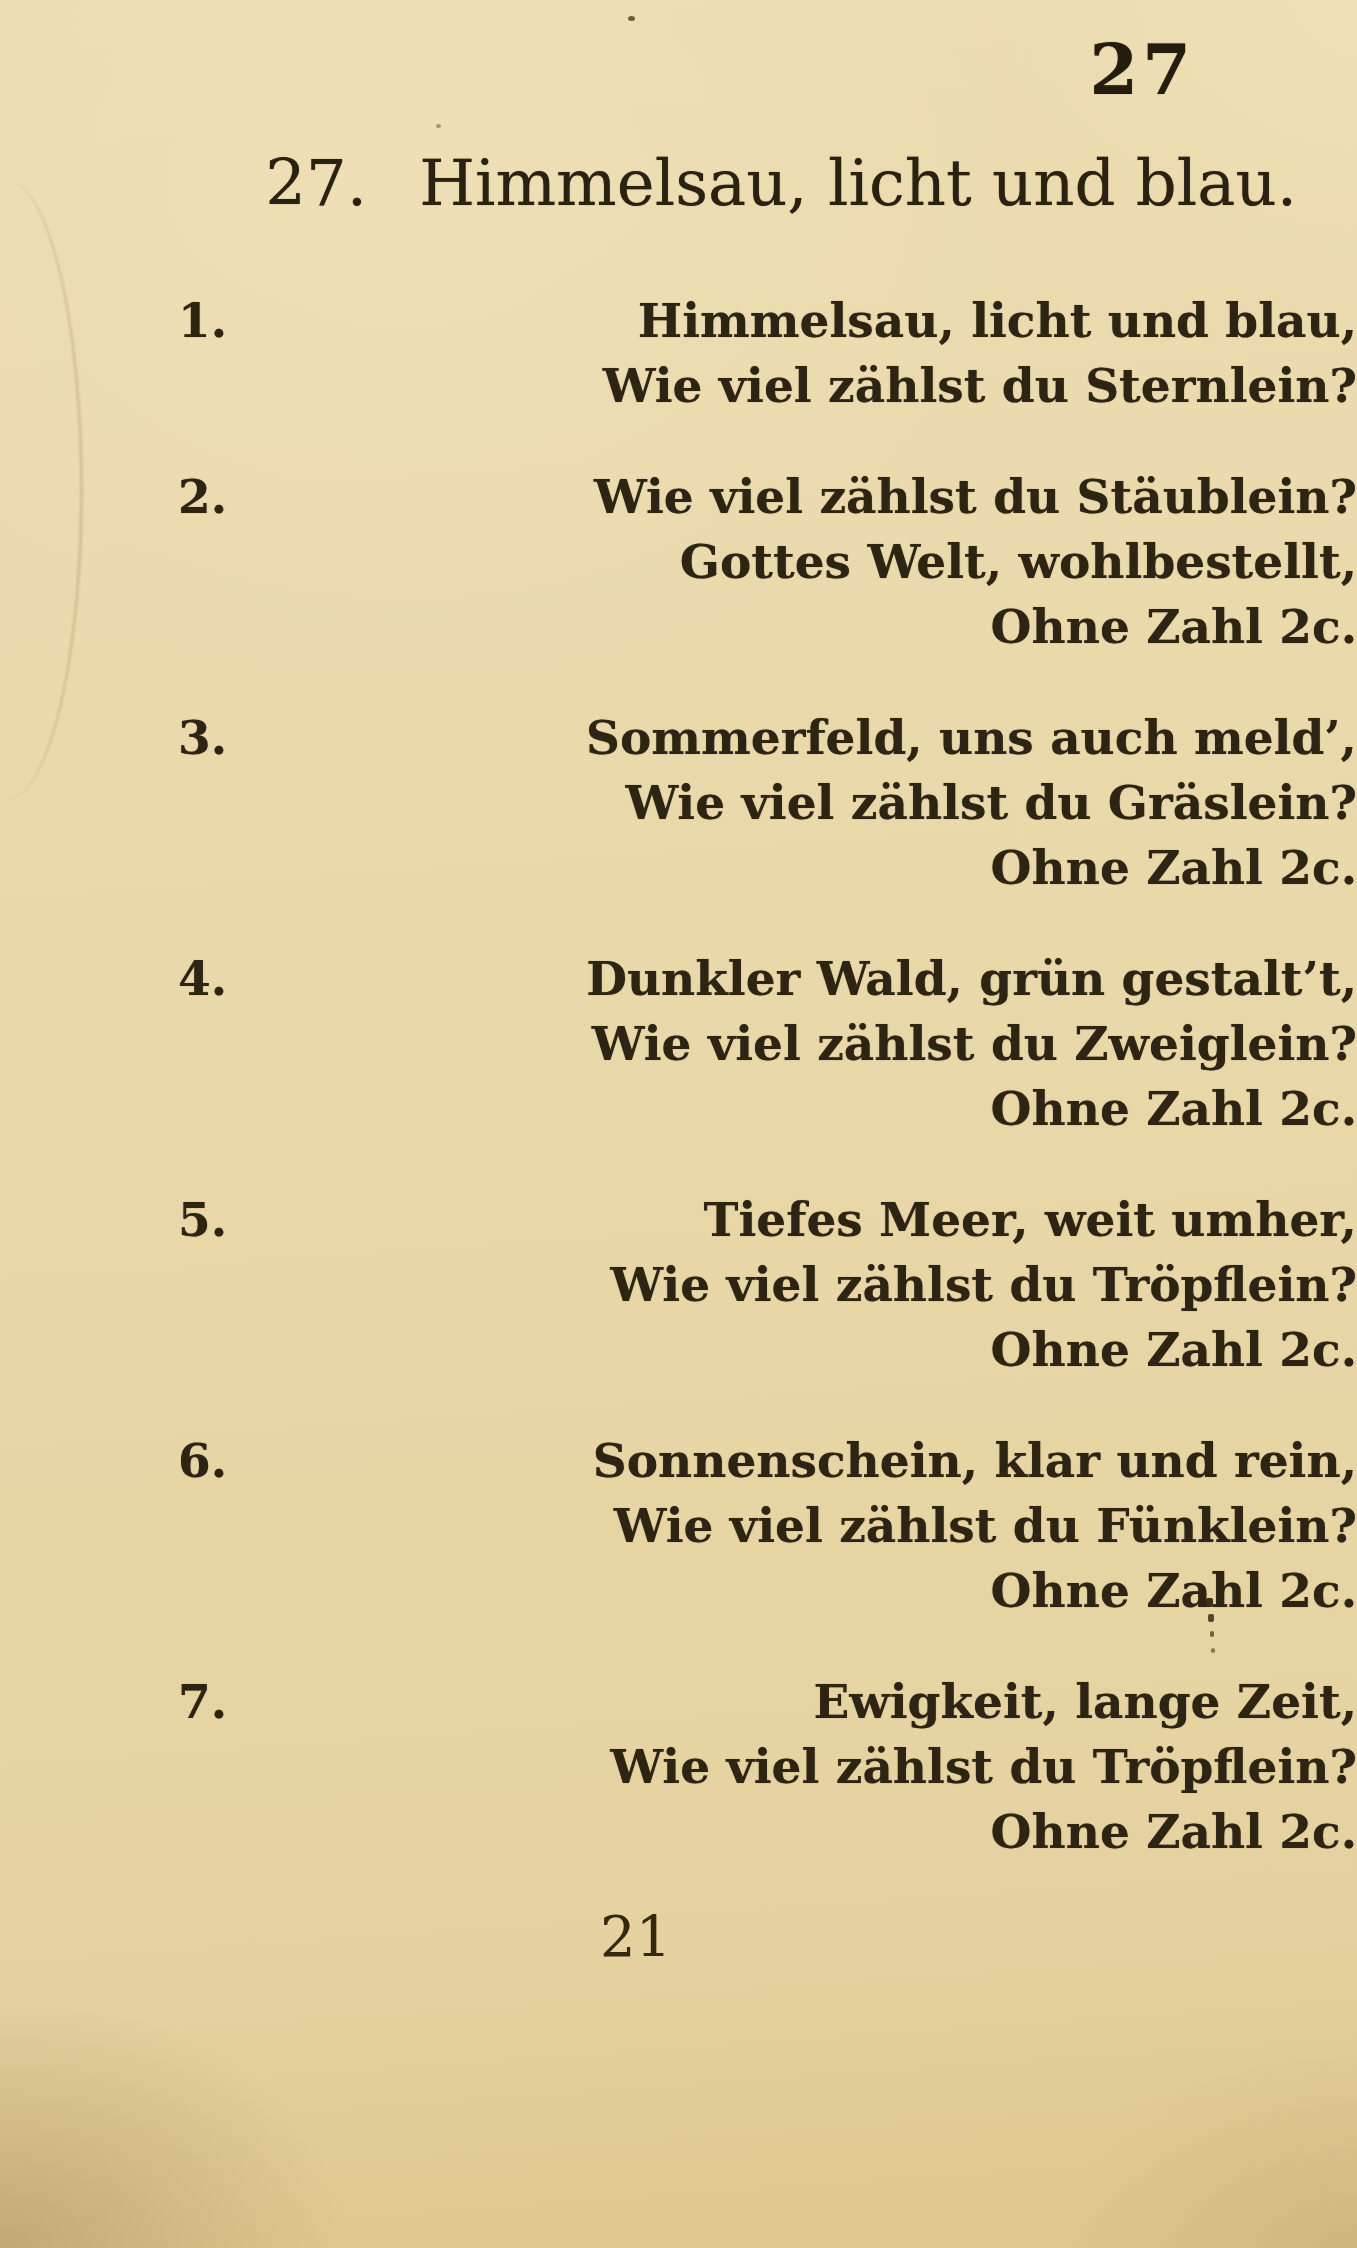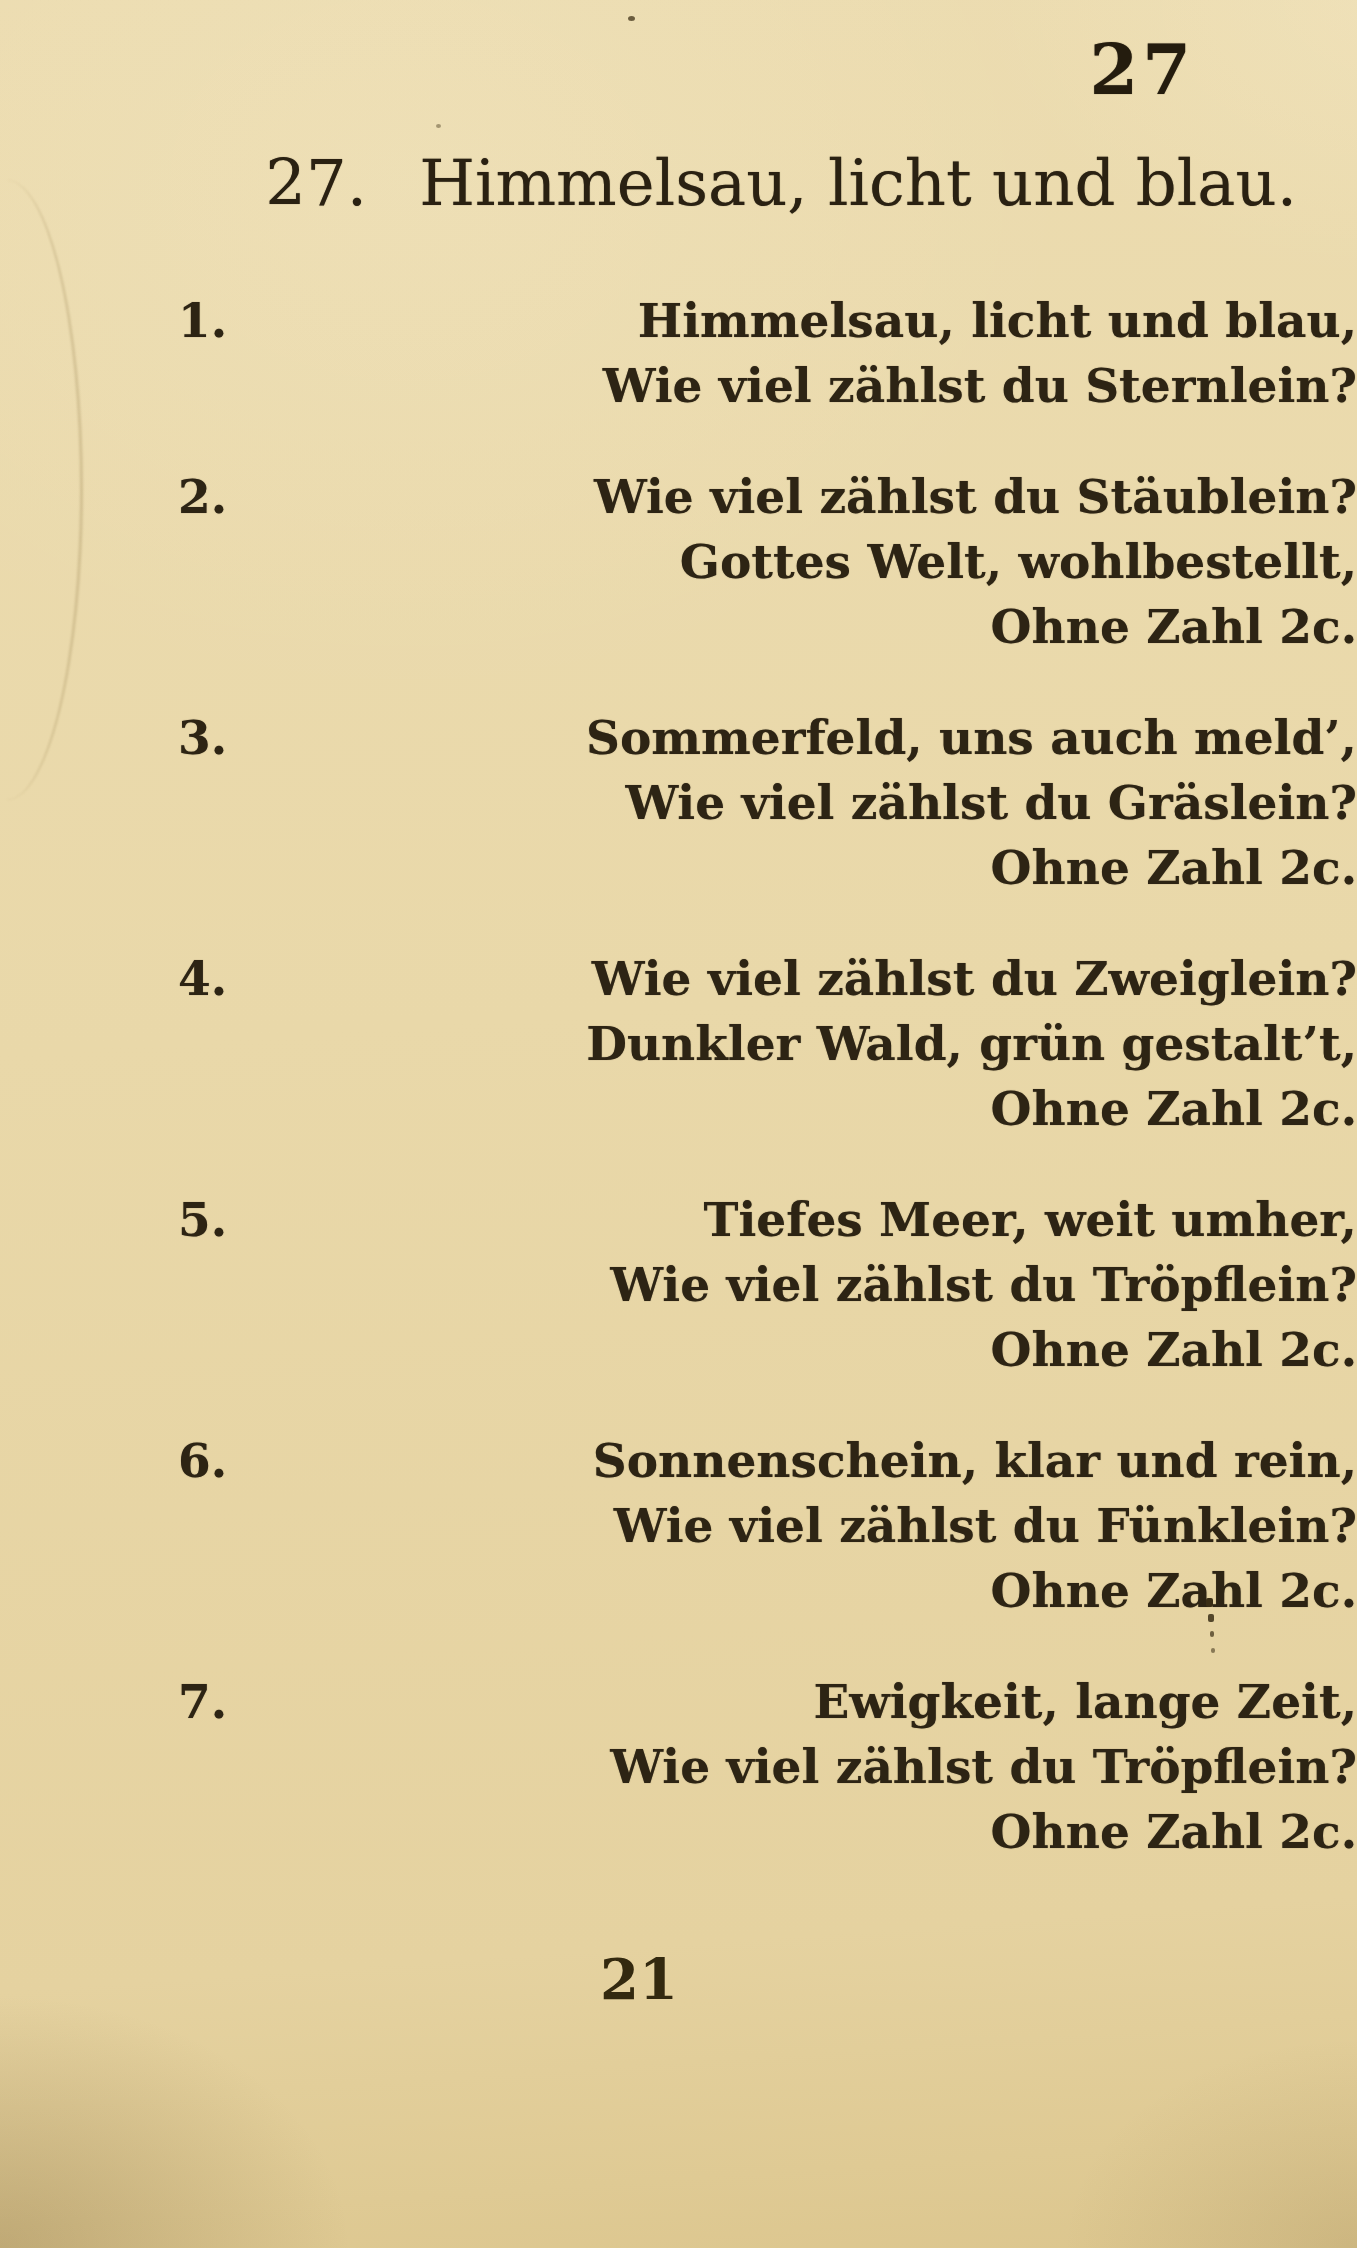--- a/index.html
+++ b/index.html
@@ -50,22 +50,22 @@
     font-size: 47px; font-weight: bold; line-height: 65px;
     color: #2d2414;
     text-shadow: 0 0 1px rgba(45,36,20,0.5);
     margin-top: 46px;
   }
   .stanza:first-child { margin-top: 0; }
   .stanza .num { position: absolute; left: 178px; top: 0; }
   .line { white-space: nowrap; }
   .line.indent2 { margin-left: 58px; }
   .folio-bottom {
-    position: absolute; top: 1946px; left: 600px;
-    font-size: 56px; font-weight: bold; color: #33290f;
+    position: absolute; top: 1904px; left: 600px;
+    font-size: 56px; font-weight: normal; color: #33290f;
   }
   .speck { position: absolute; background: #4a3c20; border-radius: 50%; opacity: 0.8; }
   .speck.s1 { left: 628px; top: 16px;  width: 7px; height: 5px; }
   .speck.s2 { left: 436px; top: 124px; width: 5px; height: 4px; opacity: 0.45; }
   .marks { position: absolute; left: 1206px; top: 1598px; width: 14px; height: 64px; }
   .marks i { position: absolute; background: #3a2e16; border-radius: 2px; display: block; }
   .marks i:nth-child(1) { left: 0; top: 0;  width: 7px; height: 9px; }
   .marks i:nth-child(2) { left: 2px; top: 16px; width: 6px; height: 8px; opacity: .85; }
   .marks i:nth-child(3) { left: 4px; top: 33px; width: 4px; height: 6px; opacity: .7; }
   .marks i:nth-child(4) { left: 5px; top: 50px; width: 4px; height: 5px; opacity: .55; }
@@ -100,22 +100,22 @@
 
     <div class="stanza">
       <span class="num">3.</span>
       <div class="line">Sommerfeld, uns auch meld’,</div>
       <div class="line">Wie viel zählst du Gräslein?</div>
       <div class="line indent2">Ohne Zahl 2c.</div>
     </div>
 
     <div class="stanza">
       <span class="num">4.</span>
+      <div class="line">Dunkler Wald, grün gestalt’t,</div>
       <div class="line">Wie viel zählst du Zweiglein?</div>
-      <div class="line">Dunkler Wald, grün gestalt’t,</div>
       <div class="line indent2">Ohne Zahl 2c.</div>
     </div>
 
     <div class="stanza">
       <span class="num">5.</span>
       <div class="line">Tiefes Meer, weit umher,</div>
       <div class="line">Wie viel zählst du Tröpflein?</div>
       <div class="line indent2">Ohne Zahl 2c.</div>
     </div>
 

